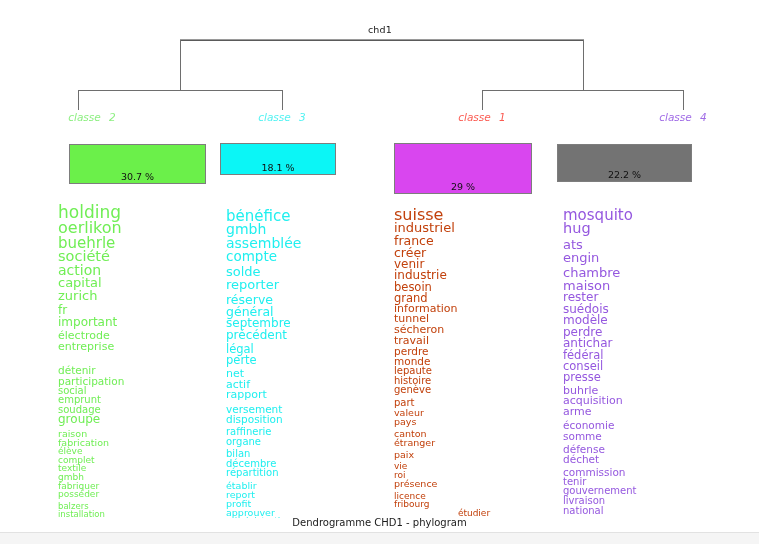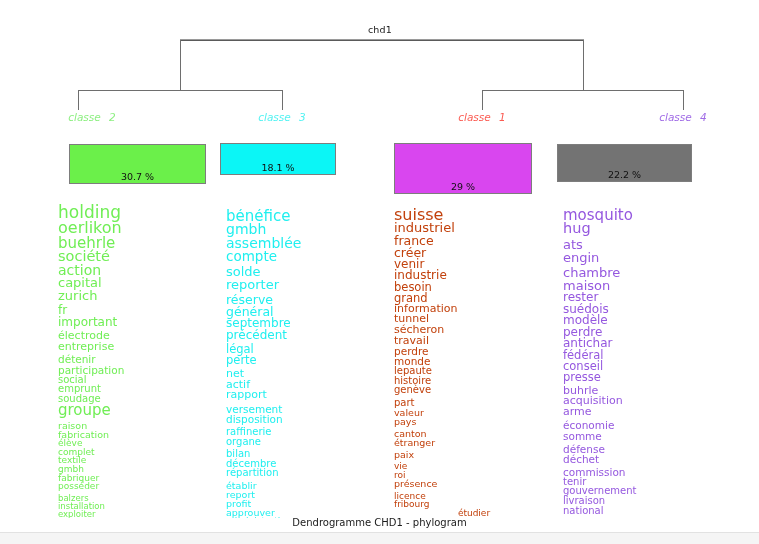--- a/index.html
+++ b/index.html
@@ -91,26 +91,26 @@
       <div class="word" style="font-size: 16px;">oerlikon</div>
       <div class="word" style="font-size: 15px;">buehrle</div>
       <div class="word" style="font-size: 14.5px;">société</div>
       <div class="word" style="font-size: 14px;">action</div>
       <div class="word" style="font-size: 13px;">capital</div>
       <div class="word" style="font-size: 13px;">zurich</div>
       <div class="word" style="font-size: 12px; margin-top: 3px;">fr</div>
       <div class="word" style="font-size: 12px;">important</div>
       <div class="word" style="font-size: 11px; margin-top: 3px;">électrode</div>
       <div class="word" style="font-size: 11px;">entreprise</div>
-      <div class="word" style="font-size: 10.5px; margin-top: 2px;">détenir</div>
+      <div class="word" style="font-size: 10.5px; margin-top: 13px;">détenir</div>
       <div class="word" style="font-size: 10.5px;">participation</div>
       <div class="word" style="font-size: 10px;">social</div>
       <div class="word" style="font-size: 10px;">emprunt</div>
       <div class="word" style="font-size: 10px;">soudage</div>
-      <div class="word" style="font-size: 15px;">groupe</div>
+      <div class="word" style="font-size: 12px;">groupe</div>
       <div class="word" style="font-size: 9.5px; margin-top: 3px;">raison</div>
       <div class="word" style="font-size: 9.5px;">fabrication</div>
       <div class="word" style="font-size: 9px;">élève</div>
       <div class="word" style="font-size: 9px;">complet</div>
       <div class="word" style="font-size: 9px;">textile</div>
       <div class="word" style="font-size: 9px;">gmbh</div>
       <div class="word" style="font-size: 9px;">fabriquer</div>
       <div class="word" style="font-size: 9px;">posséder</div>
       <div class="word" style="font-size: 8.5px; margin-top: 3px;">balzers</div>
       <div class="word" style="font-size: 8.5px;">installation</div>

